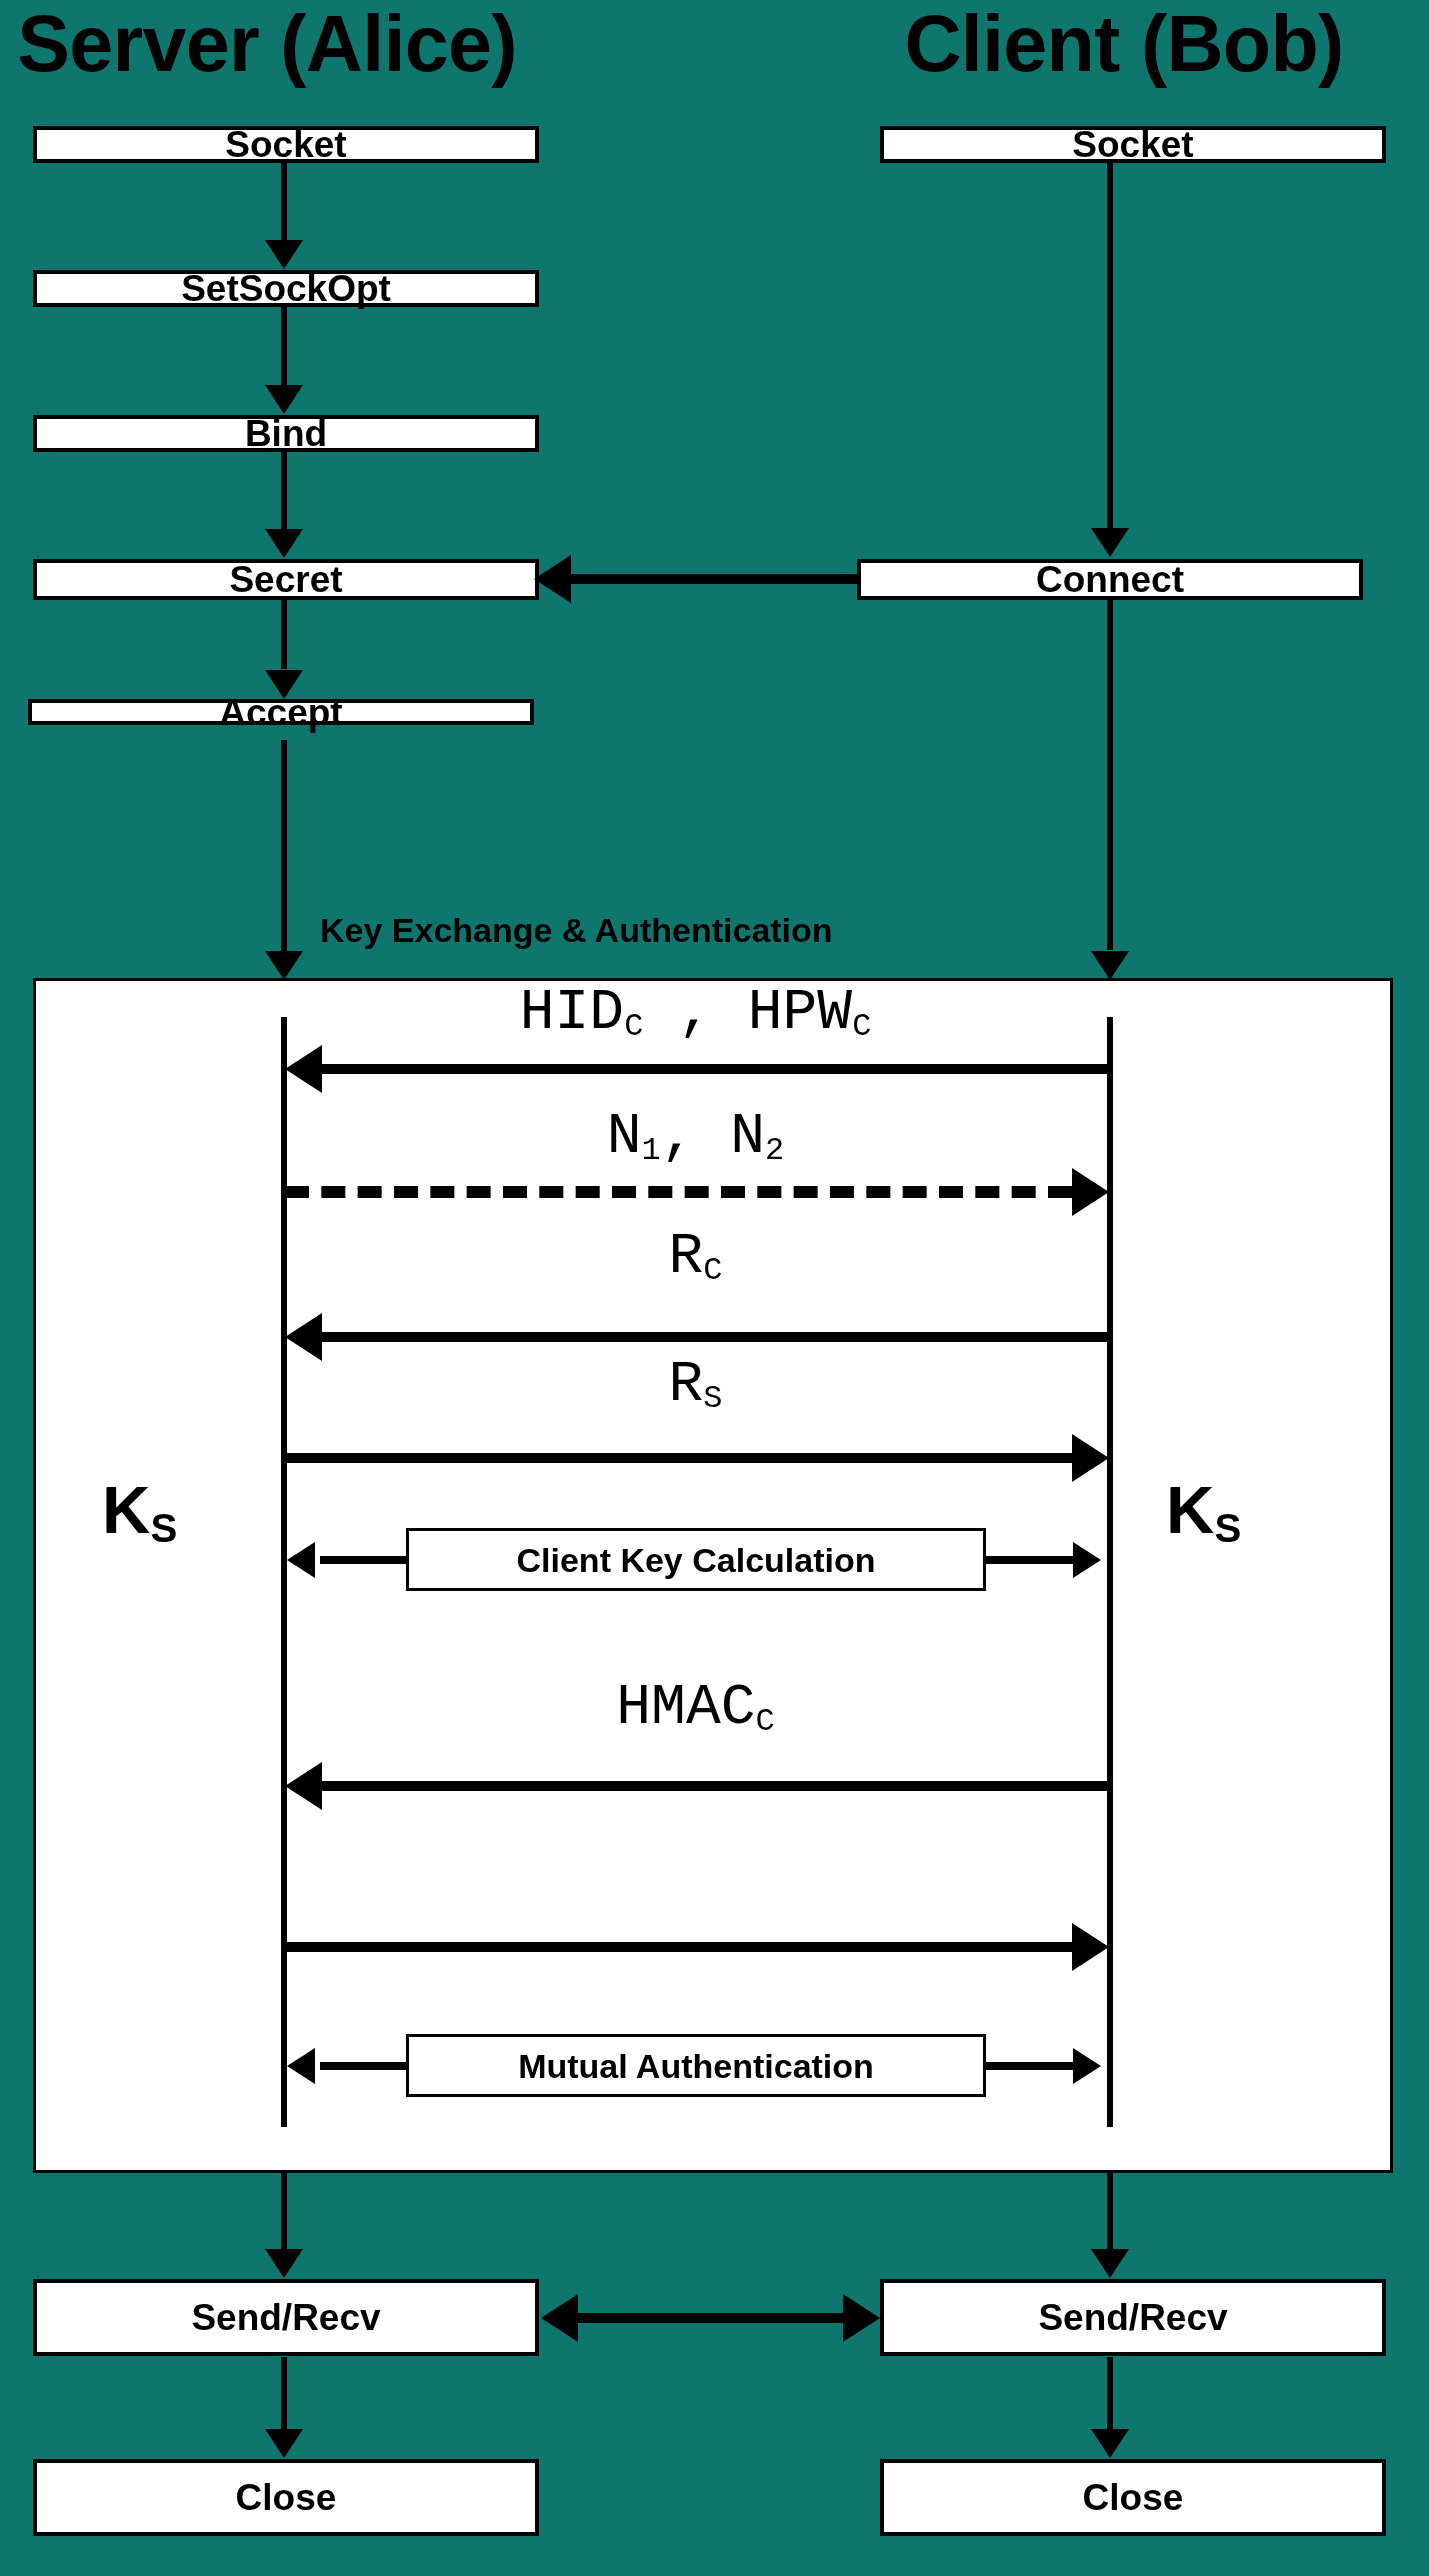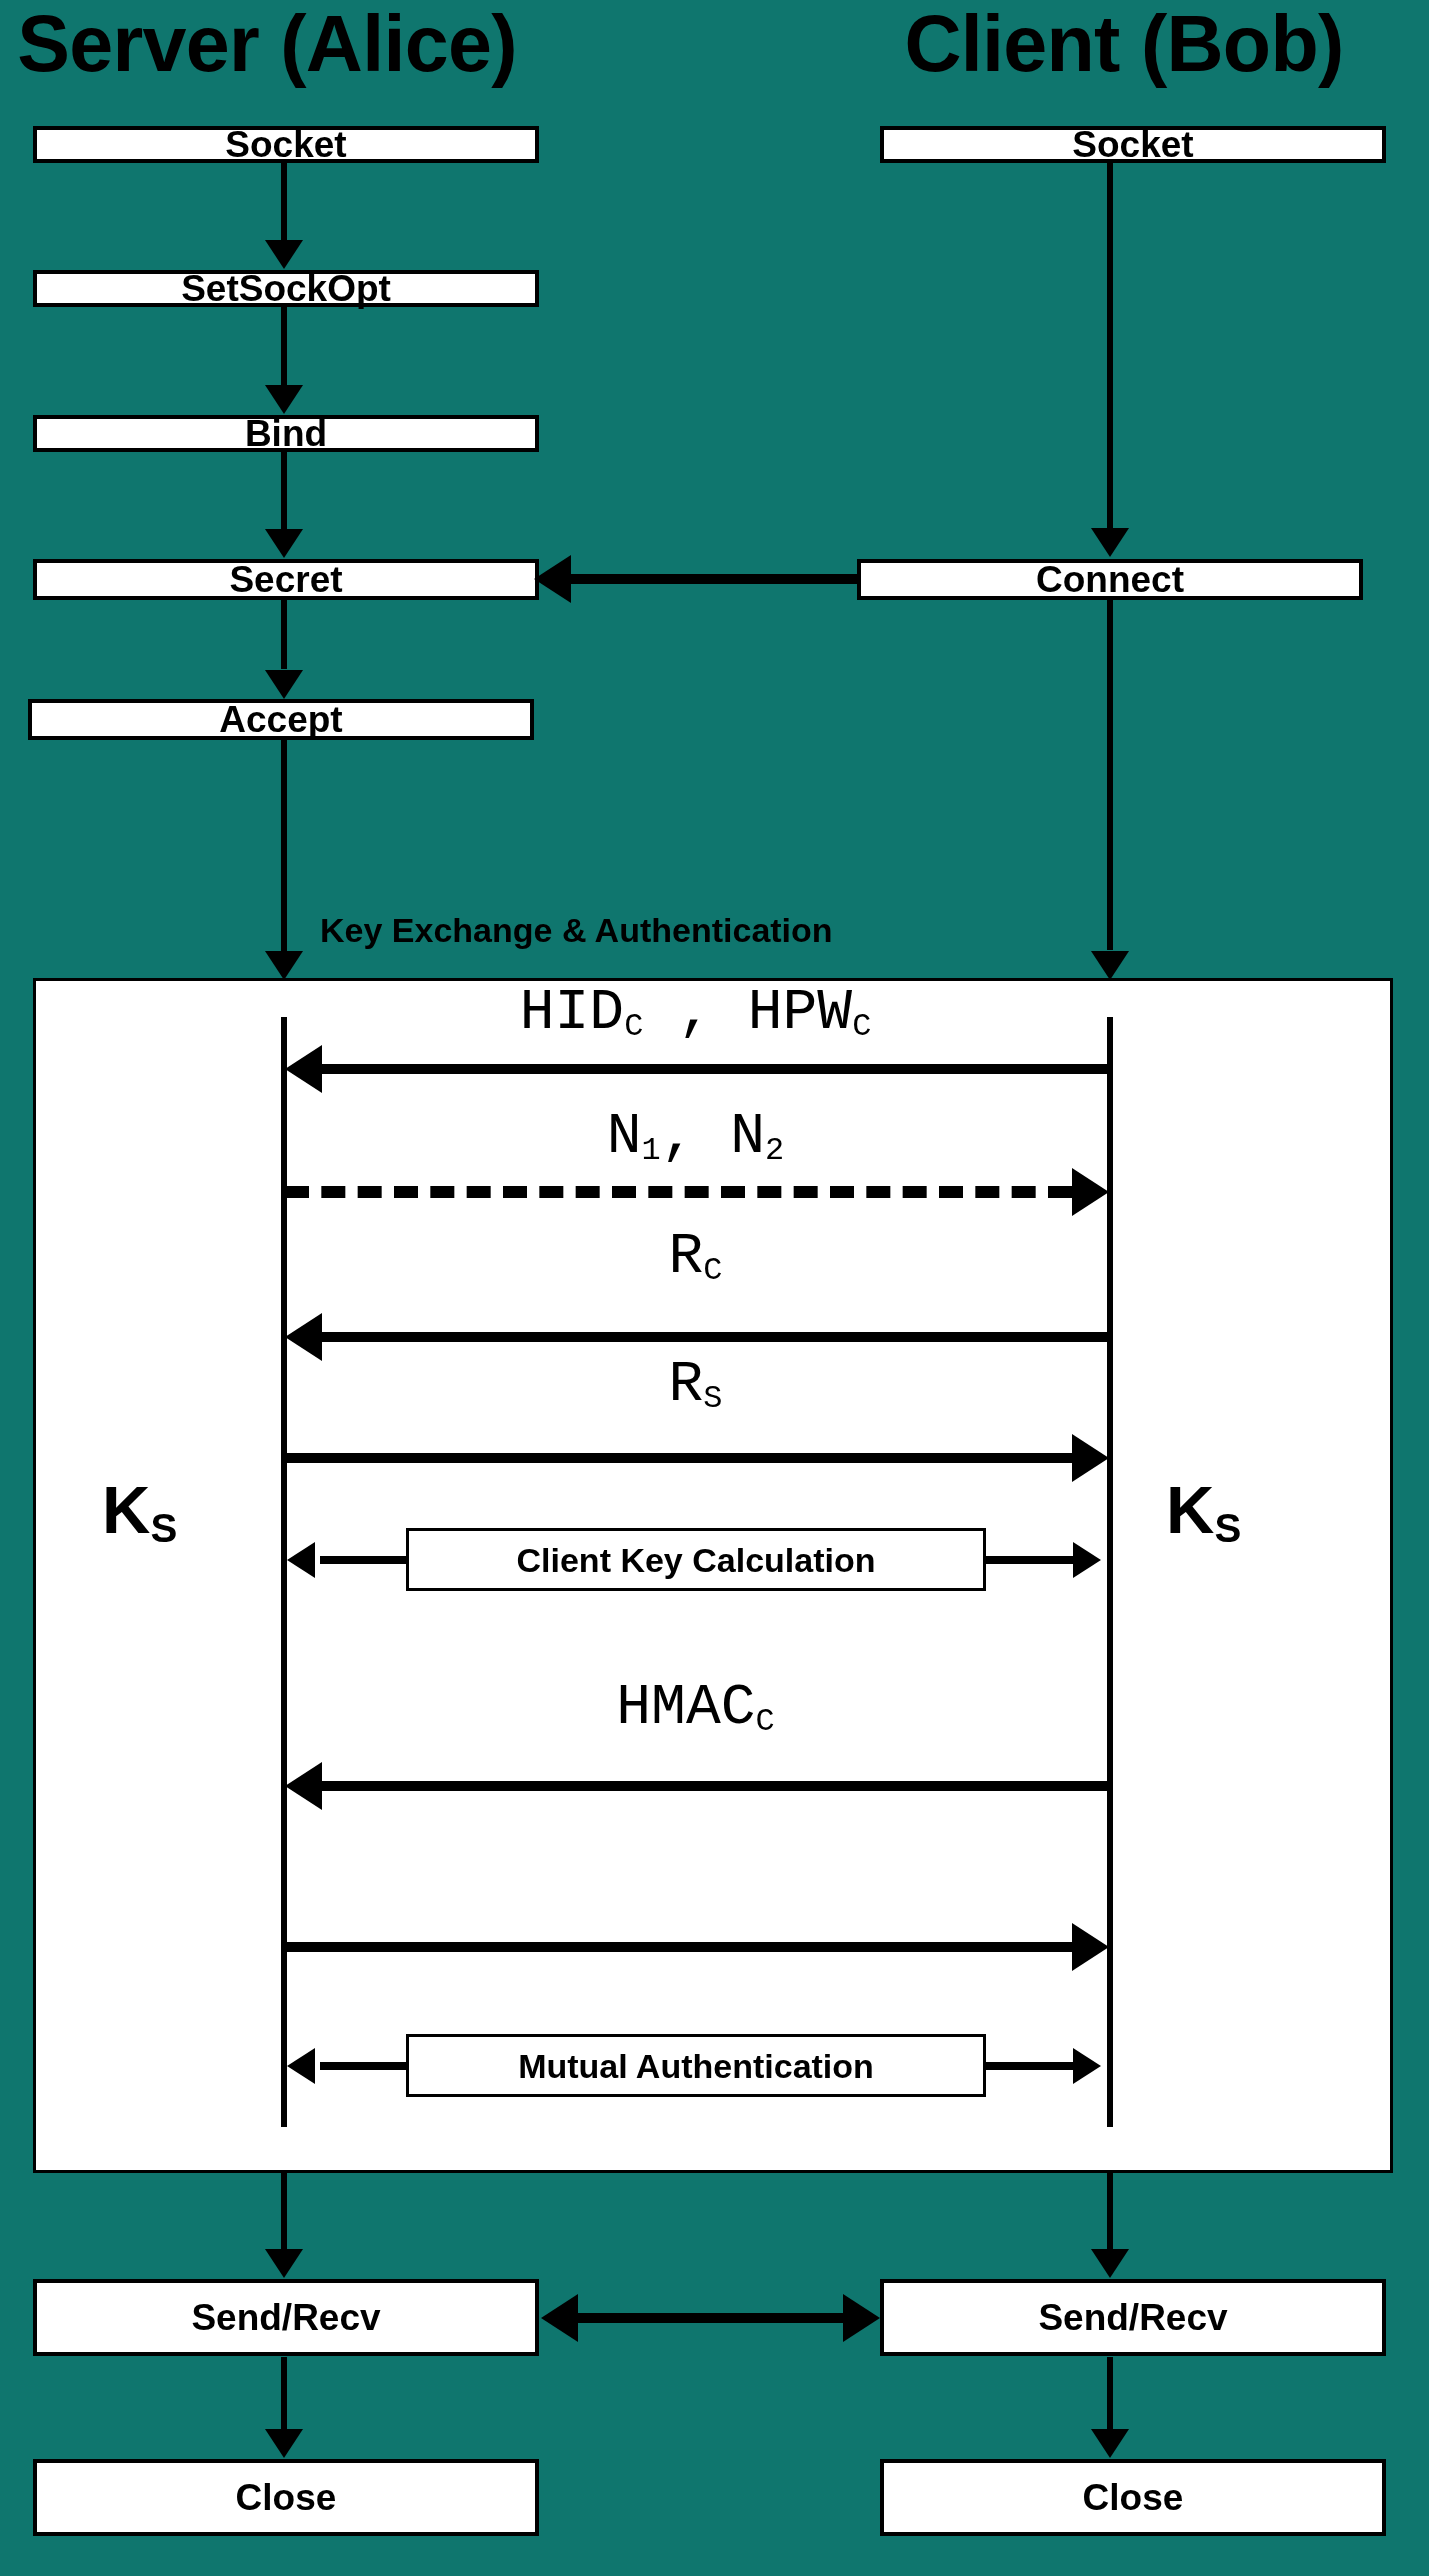--- a/index.html
+++ b/index.html
@@ -162,21 +162,21 @@
   <div class="col-header" style="left:857px; top:4.2px; width:534px;">Client (Bob)</div>
 
   <div class="fbox" style="left:33px; top:126px; width:506px; height:37px;">Socket</div>
 
   <div class="fbox" style="left:33px; top:415px; width:506px; height:37px;">Bind</div>
 
   <div class="fbox" style="left:33px; top:270px; width:506px; height:37px;">SetSockOpt</div>
 
   <div class="fbox" style="left:33px; top:559px; width:506px; height:41px;">Secret</div>
 
-  <div class="fbox" style="left:28px; top:699px; width:506px; height:41px;">Accept</div>
+  <div class="fbox" style="left:28px; top:699px; width:506px; height:26px;">Accept</div>
 
   <div class="fbox" style="left:880px; top:126px; width:506px; height:37px;">Socket</div>
 
   <div class="fbox" style="left:857px; top:559px; width:506px; height:41px;text-align:right;">Connect</div>
 
   <div class="vline" style="left:281px; top:163px; height:79px;"></div>
   <div class="varrow" style="left:265px; top:240px;"></div>
 
   <div class="vline" style="left:281px; top:306px; height:79px;"></div>
   <div class="varrow" style="left:265px; top:385px;"></div>

